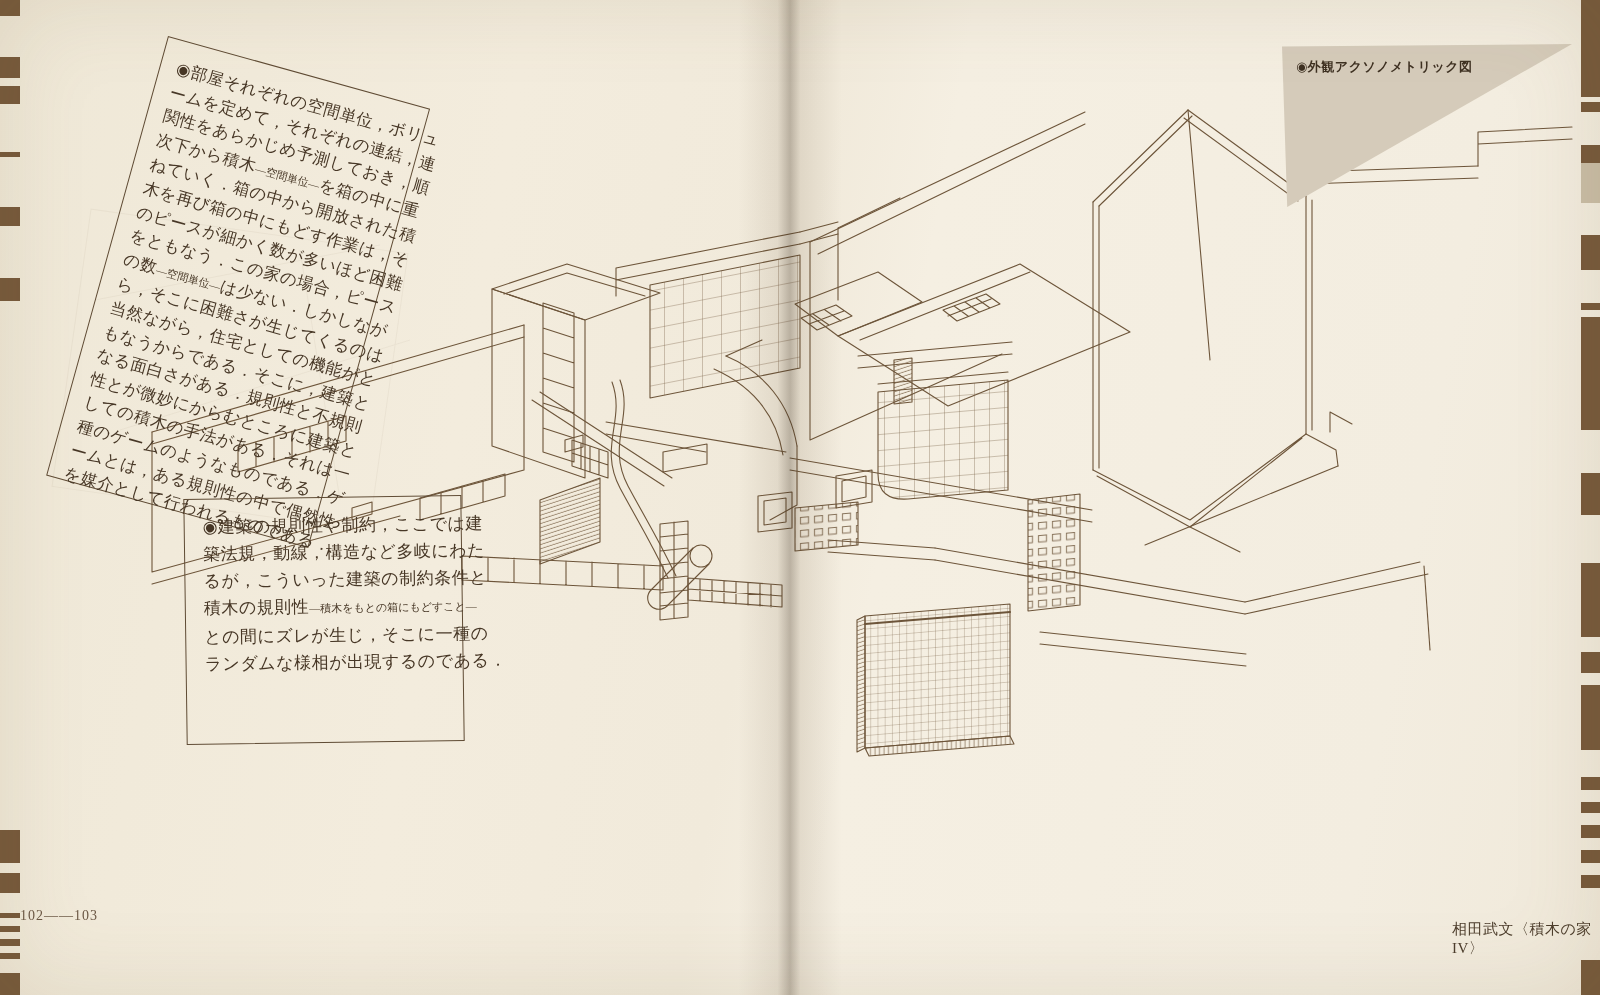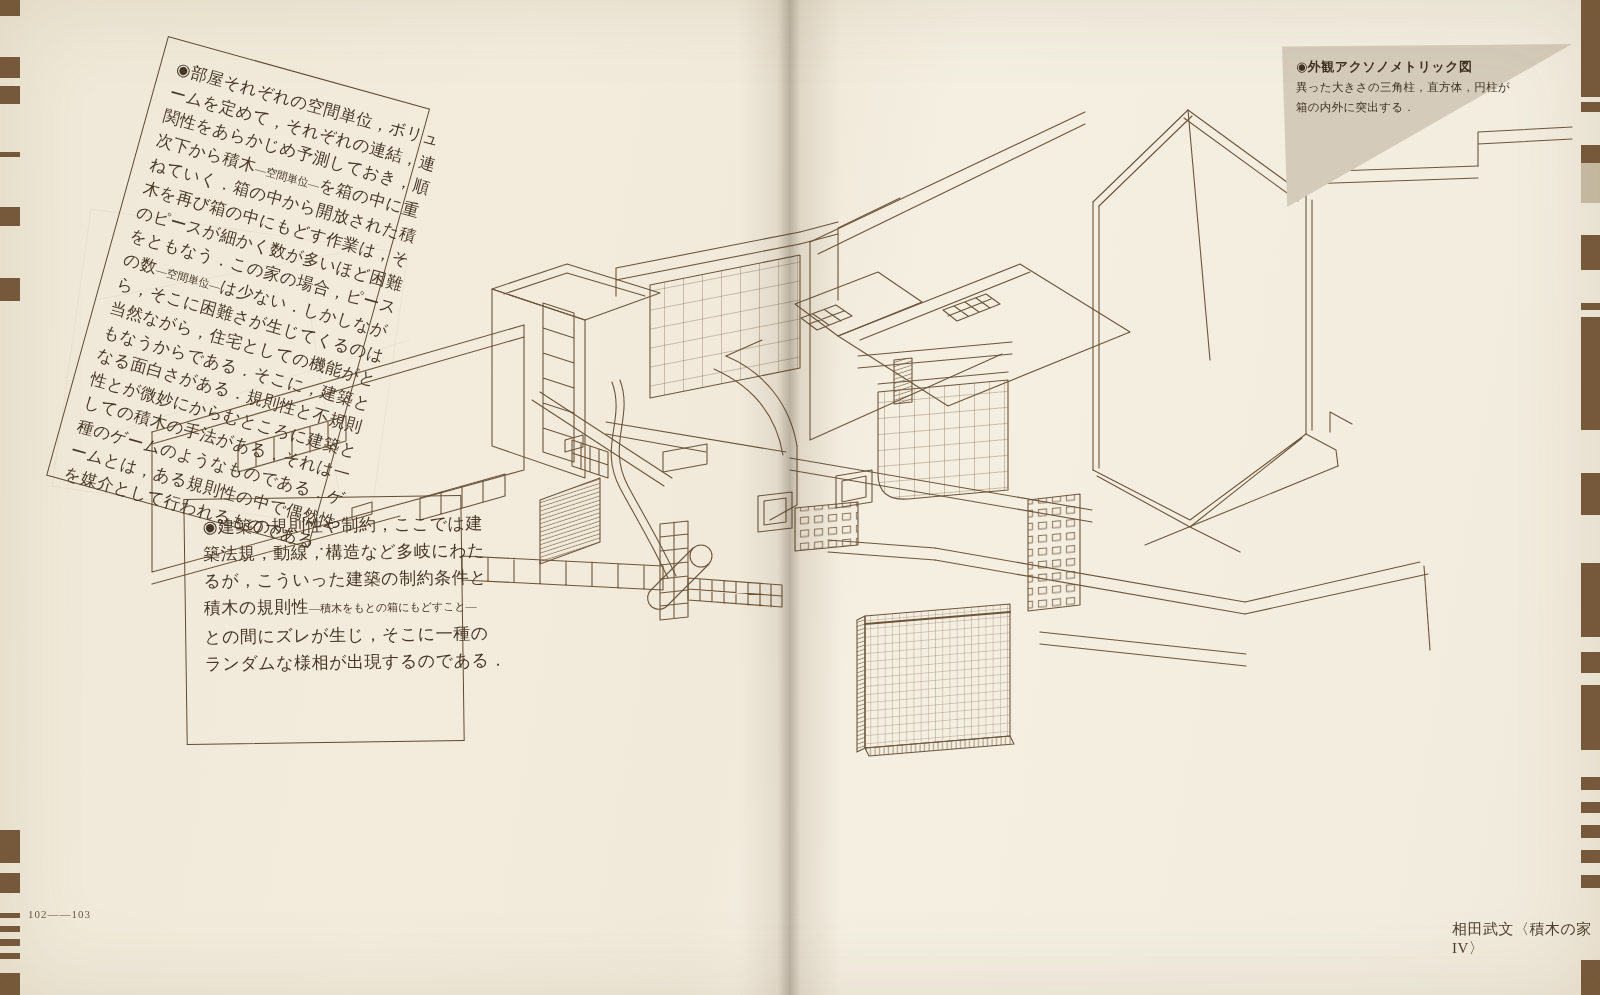--- a/index.html
+++ b/index.html
@@ -29,21 +29,21 @@
     padding:14px 12px 0 18px;box-sizing:border-box;color:#473726;}
   #block2 .tline{font-size:17px;line-height:27px;letter-spacing:.5px;white-space:nowrap;}
   .sm{font-size:11px;letter-spacing:0;}
   
   #cap-tri{position:absolute;left:1282px;top:44px;width:290px;height:163px;
     background:#d5cbba;clip-path:polygon(0 1.5%,100% 0,1.8% 100%);}
   #cap-text{position:absolute;left:1296px;top:58px;color:#3e3122;width:230px;}
   #cap-title{font-size:13px;font-weight:bold;letter-spacing:.5px;}
   #cap-body .tline{font-size:11.5px;line-height:17px;letter-spacing:.3px;margin-top:3px;white-space:nowrap;}
   
-  #folio{position:absolute;left:28px;top:908px;font-size:11px;color:#6b5845;letter-spacing:1px;}
+  #folio{position:absolute;left:20px;top:908px;font-size:14px;color:#6b5845;letter-spacing:1px;}
   #credit{position:absolute;left:1452px;top:920px;font-size:15px;color:#4c3d2c;letter-spacing:.5px;}
   svg{position:absolute;inset:0;}
 </style>
 </head>
 <body>
 
 <div id="scan">
   <div id="paper-tone"></div>
 
   <svg width="1600" height="995" viewBox="0 0 1600 995">
@@ -196,24 +196,20 @@
       <path d="M1028,500 L1080,494 L1080,605 L1028,611 Z" fill="url(#holes)"></path>
       <g>
         <path d="M836,476 L872,470 L872,502 L836,508 Z M842,481 L866,476 L866,497 L842,502 Z"></path>
       </g>
     </g>
   </svg>
 
   <div id="cap-tri"></div>
   <div id="cap-text">
     <div id="cap-title">◉外観アクソノメトリック図</div>
-    <div id="cap-body">
-        <div class="tline"><span>異った大きさの三角柱，直方体，円柱が</span></div>
-        <div class="tline"><span>箱の内外に突出する．</span></div>
-      </div>
   </div>
 
   <div id="block1">
       <div class="tline"><span>◉部屋それぞれの空間単位，ボリュ</span></div>
       <div class="tline"><span>ームを定めて，それぞれの連結，連</span></div>
       <div class="tline"><span>関性をあらかじめ予測しておき，順</span></div>
       <div class="tline"><span>次下から積木</span><span class="sm">―空間単位―</span><span>を箱の中に重</span></div>
       <div class="tline"><span>ねていく．箱の中から開放された積</span></div>
       <div class="tline"><span>木を再び箱の中にもどす作業は，そ</span></div>
       <div class="tline"><span>のピースが細かく数が多いほど困難</span></div>

